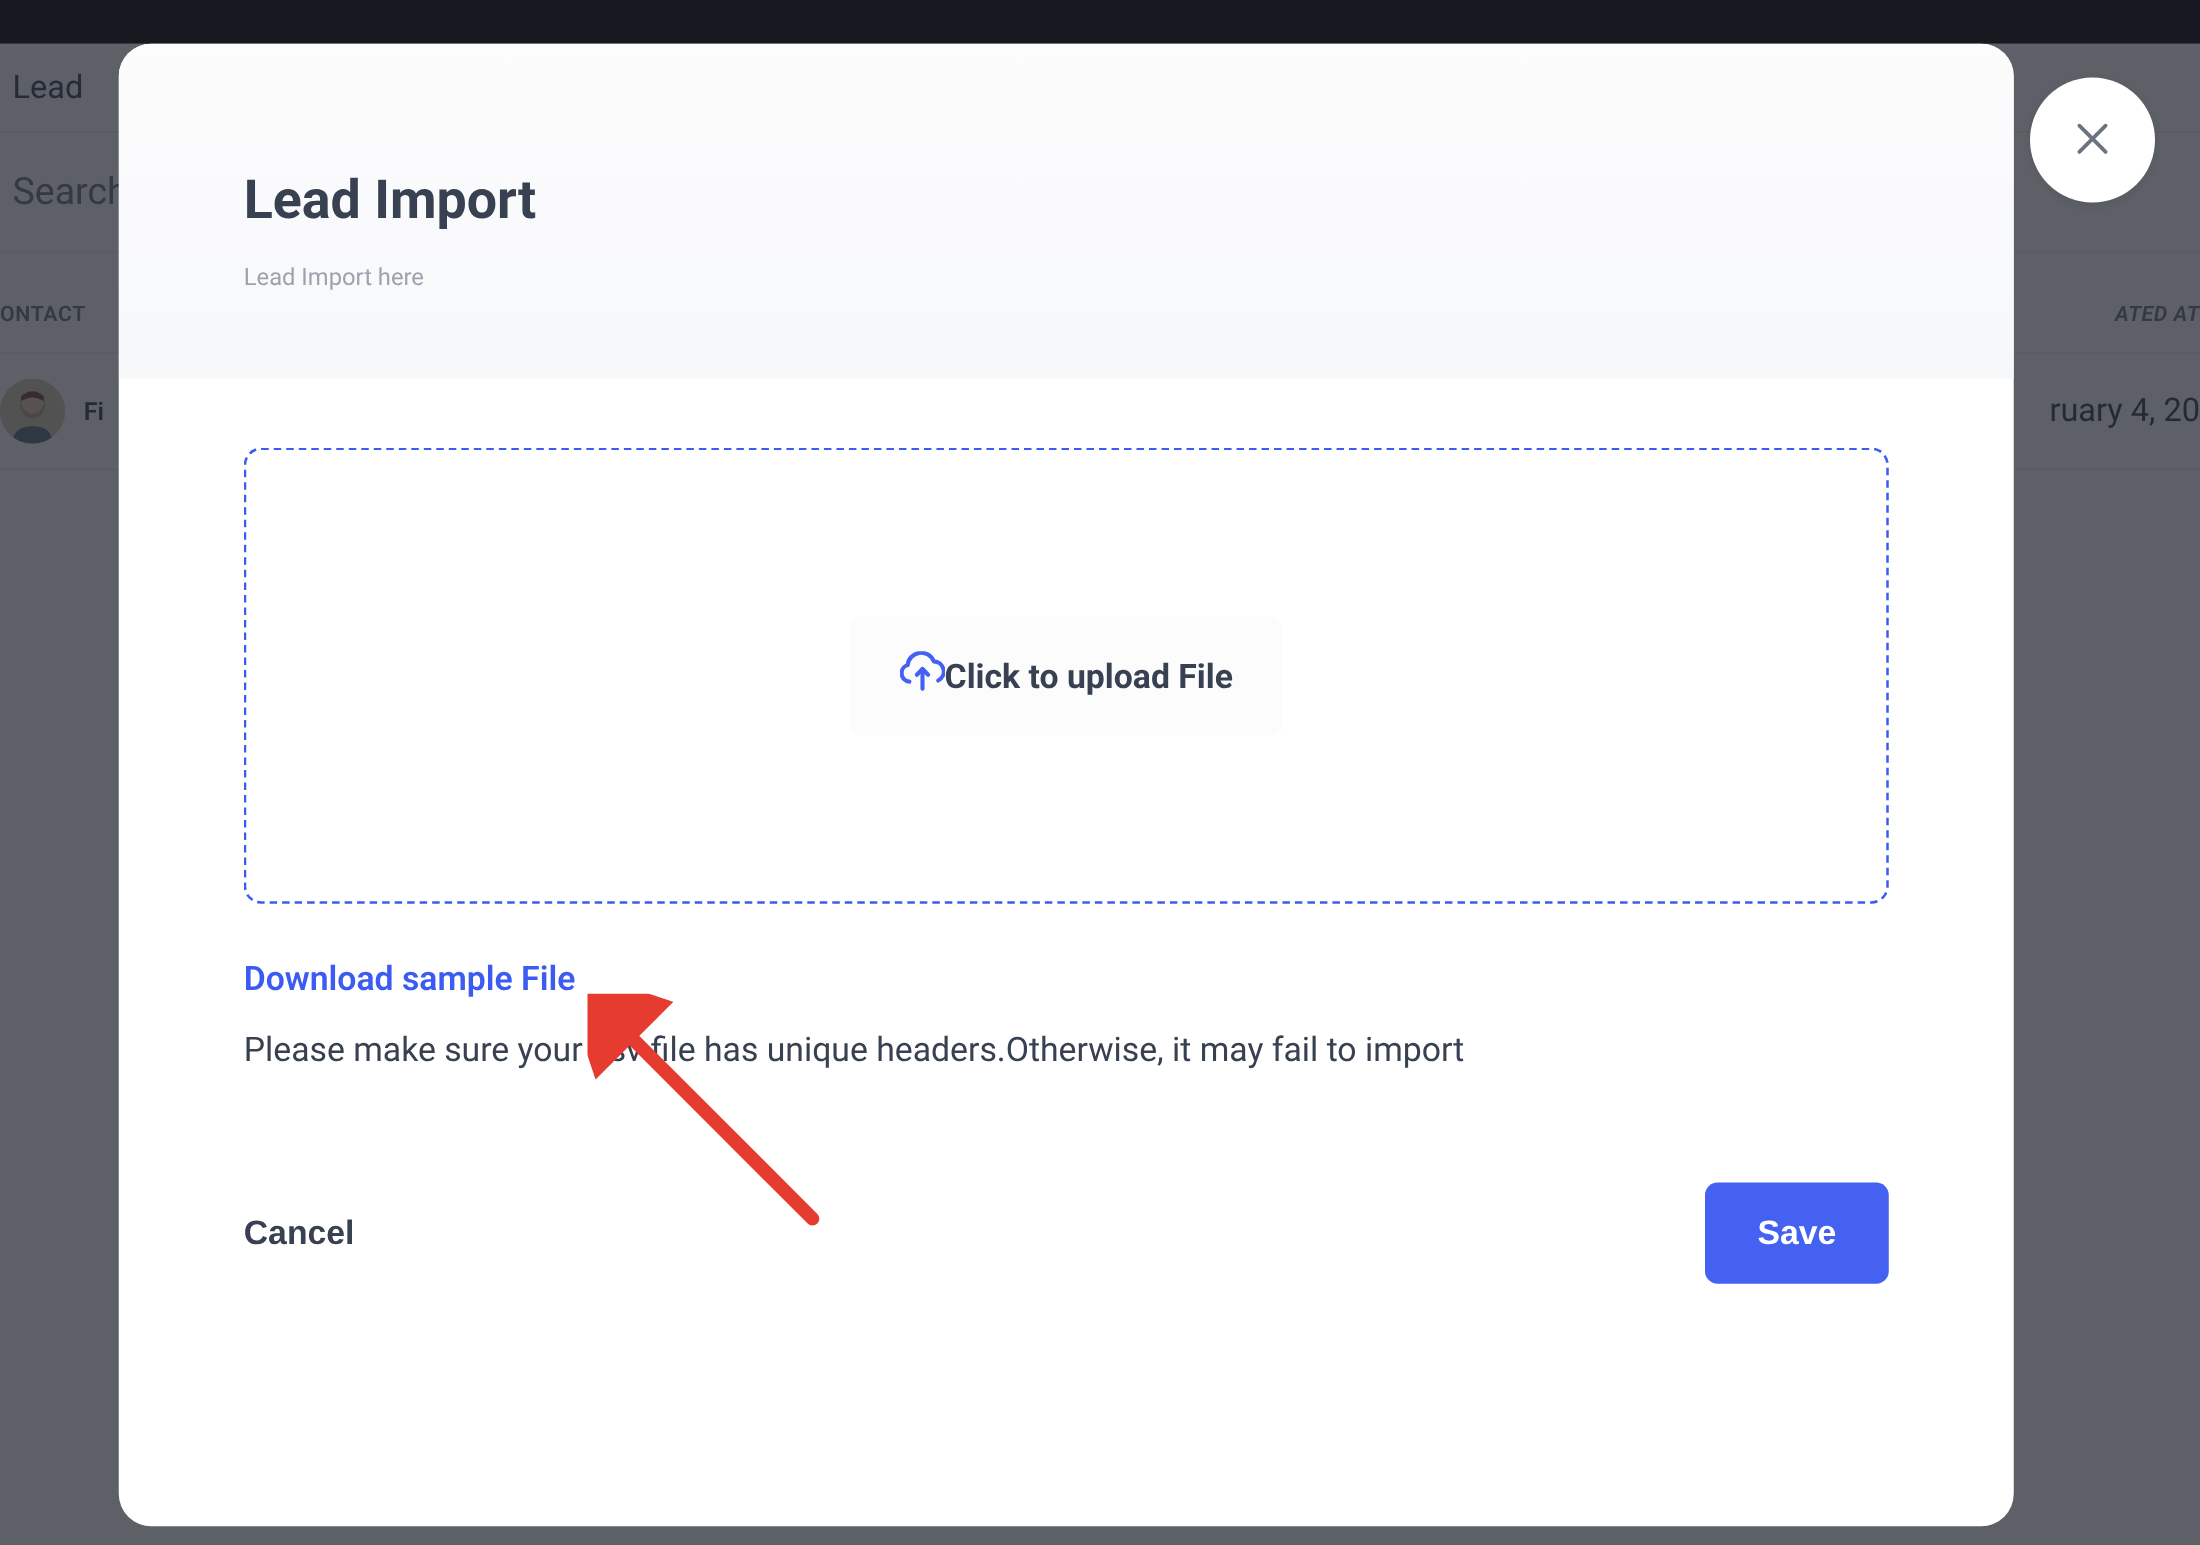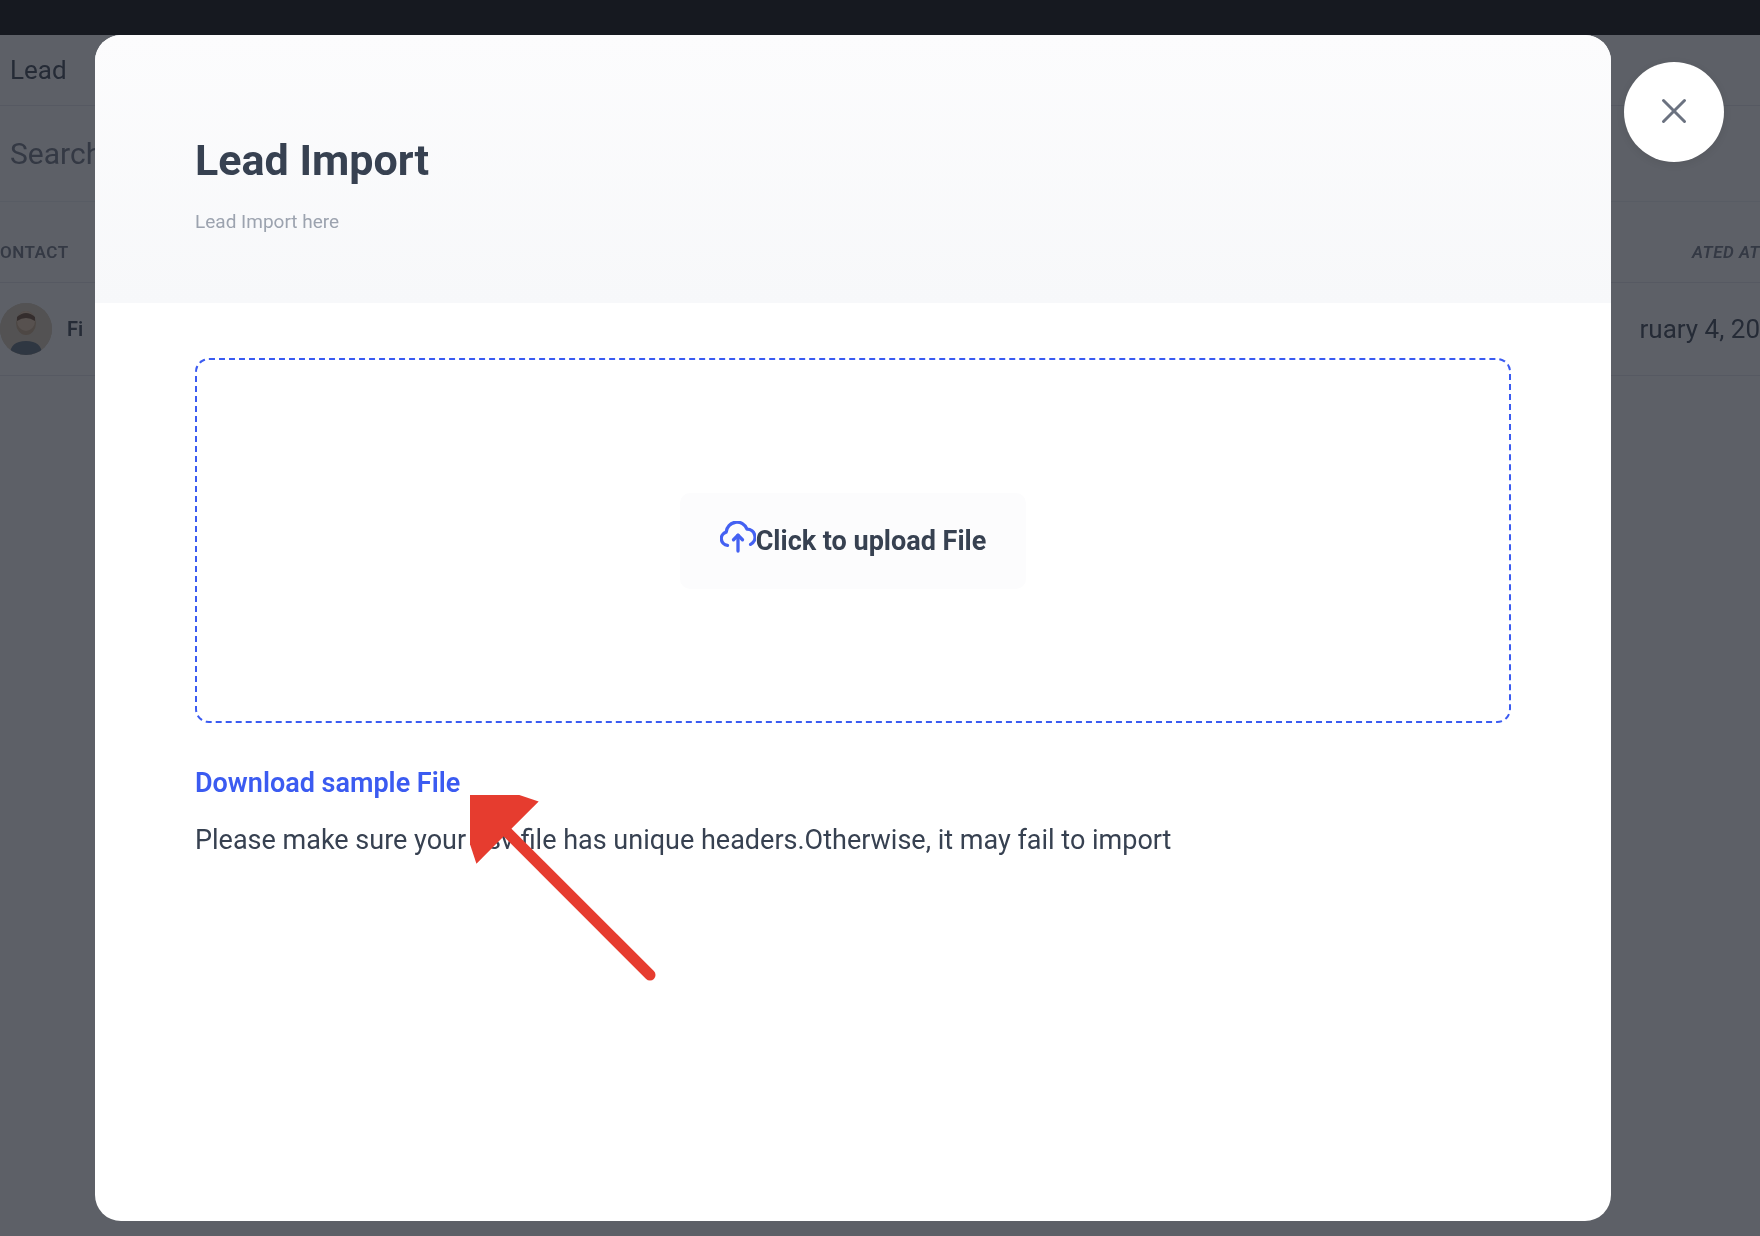--- a/index.html
+++ b/index.html
@@ -266,20 +266,24 @@
             <polyline points="9 12.5 12 9.5 15 12.5"></polyline>
             <line x1="12" y1="9.5" x2="12" y2="20"></line>
           </svg>
         </span>
         <span class="upload-text">Click to upload File</span>
       </div>
     </div>
     <a class="download-link">Download sample File</a>
     <p class="help-text">Please make sure your csv file has unique headers.Otherwise, it may fail to import</p>
   </div>
+  <div class="modal-footer">
+    <button class="cancel-button">Cancel</button>
+    <button class="save-button">Save</button>
+  </div>
 </div>
 
 <button class="close-button">
   <span>
     <svg viewBox="0 0 24 24" fill="none" stroke="#6b7280" stroke-width="2" stroke-linecap="round">
       <line x1="5" y1="5" x2="19" y2="19"></line>
       <line x1="19" y1="5" x2="5" y2="19"></line>
     </svg>
   </span>
 </button>

